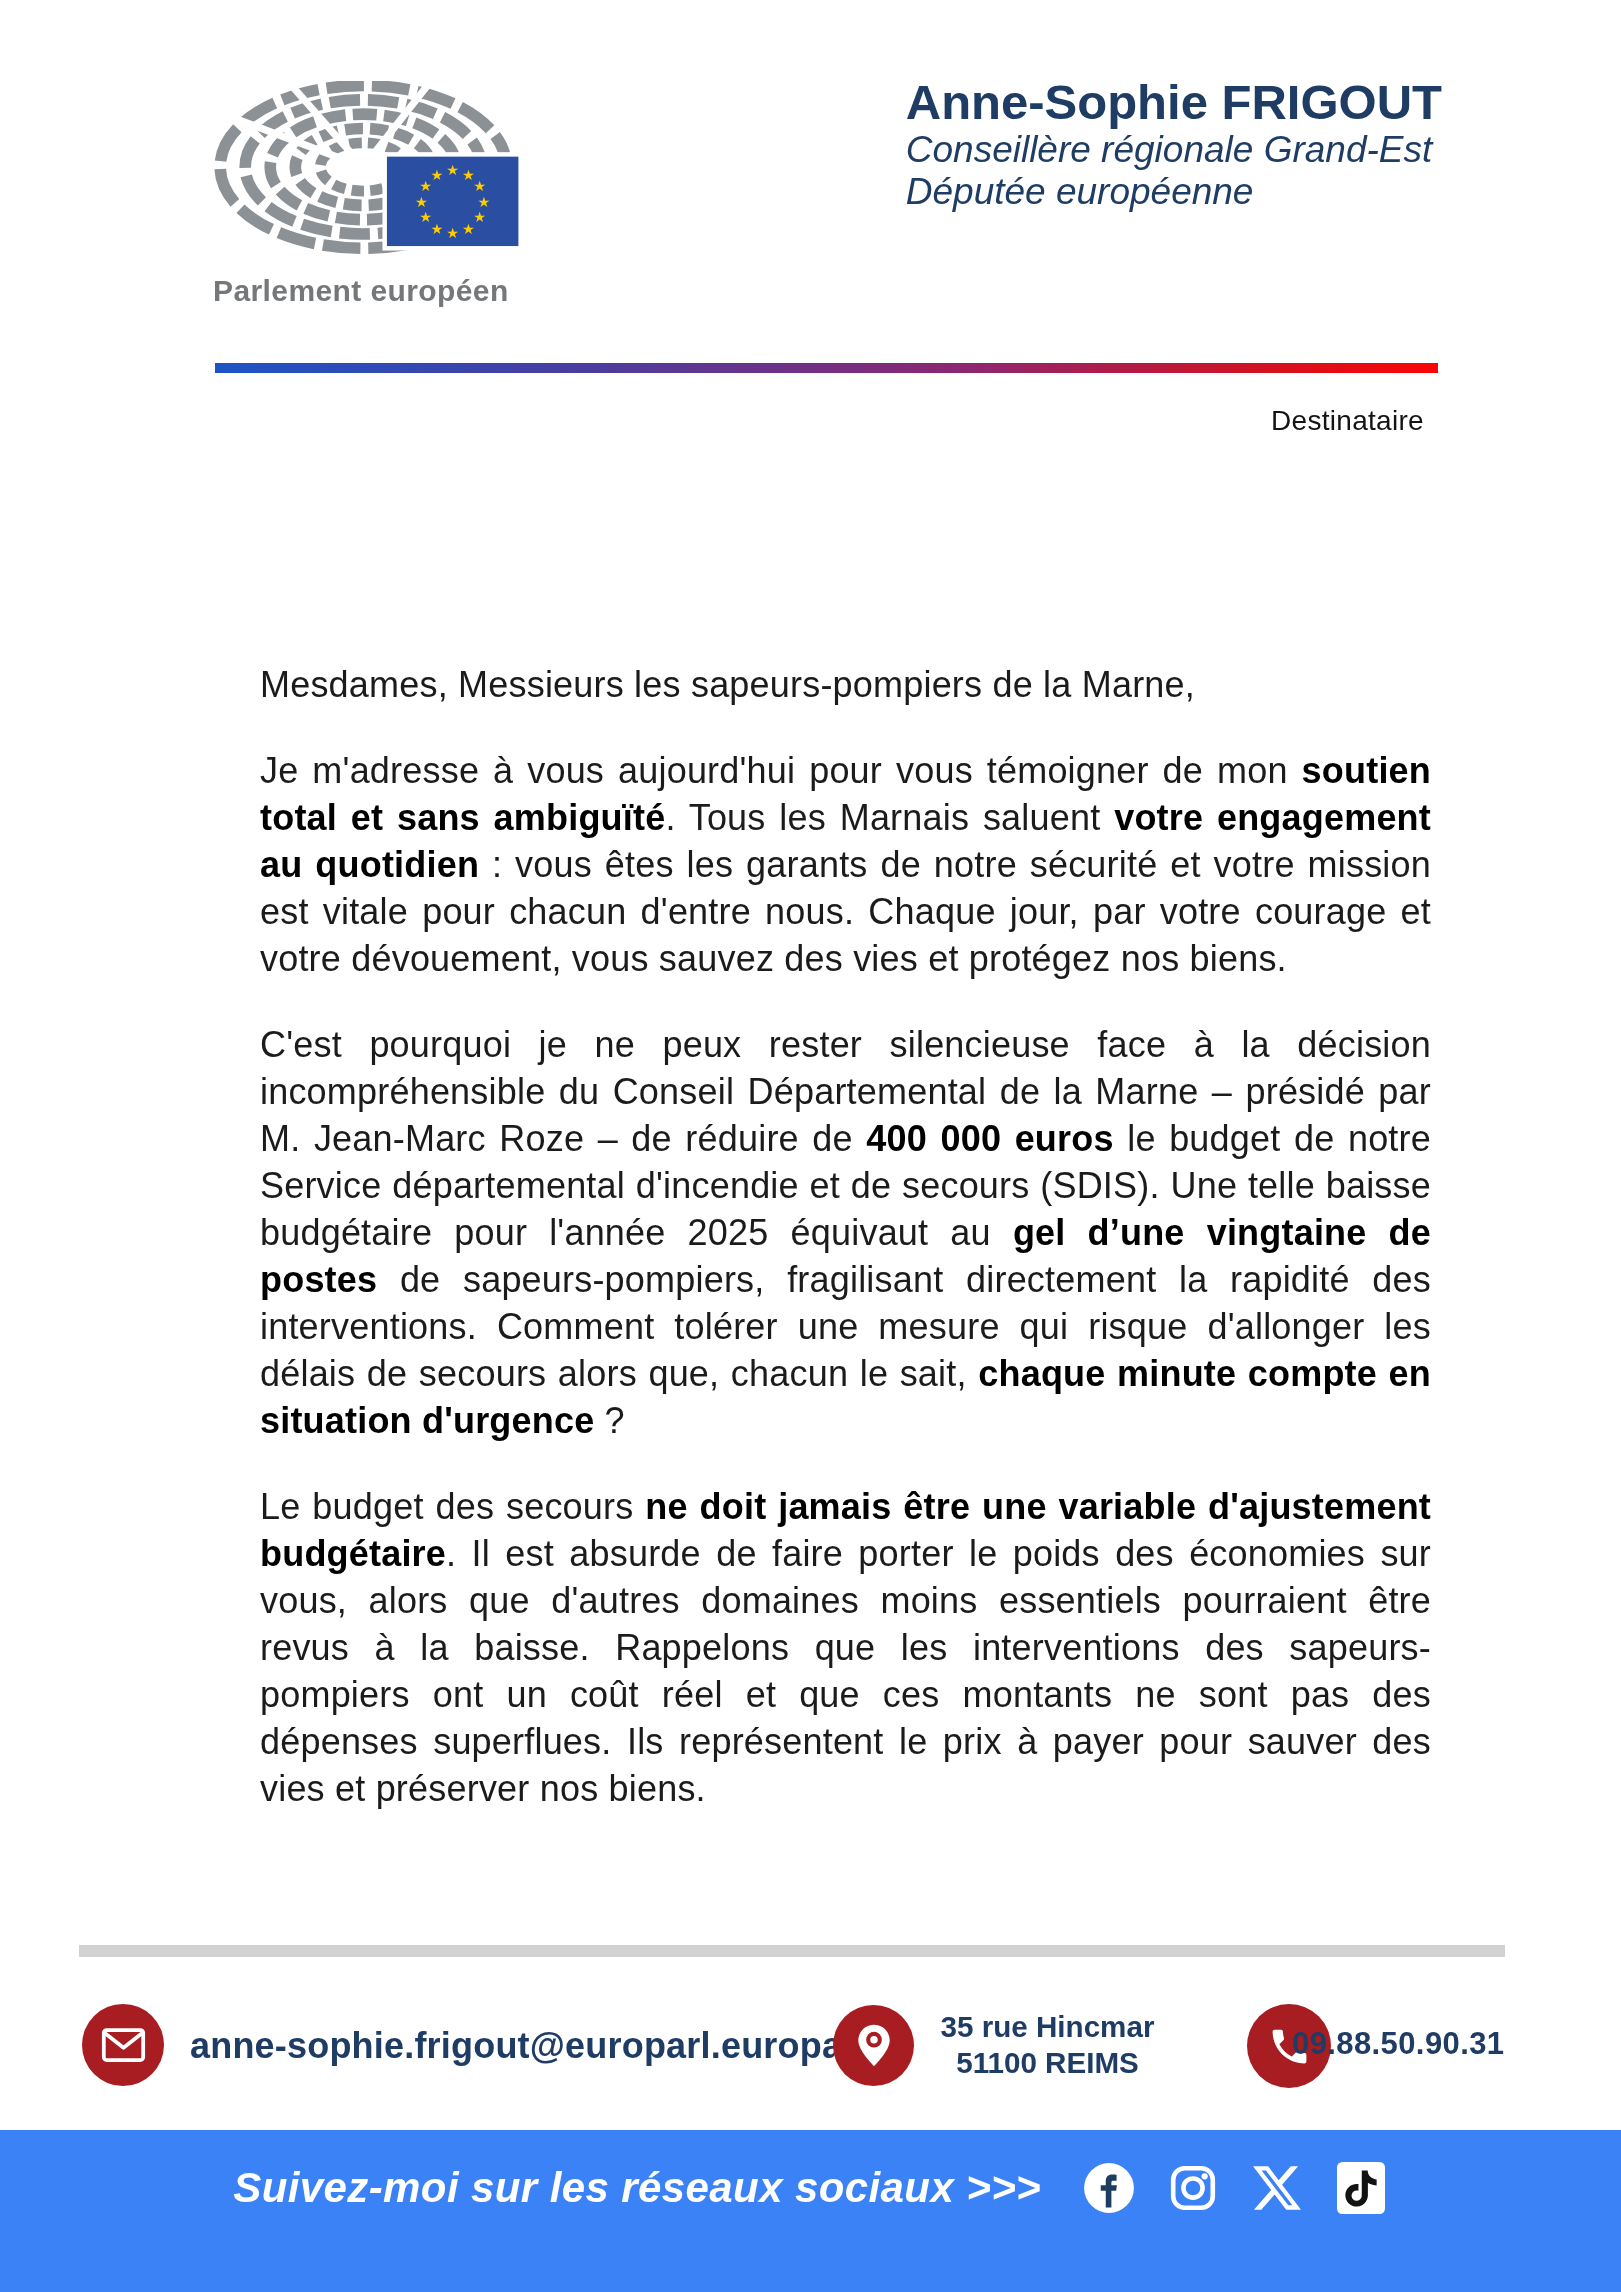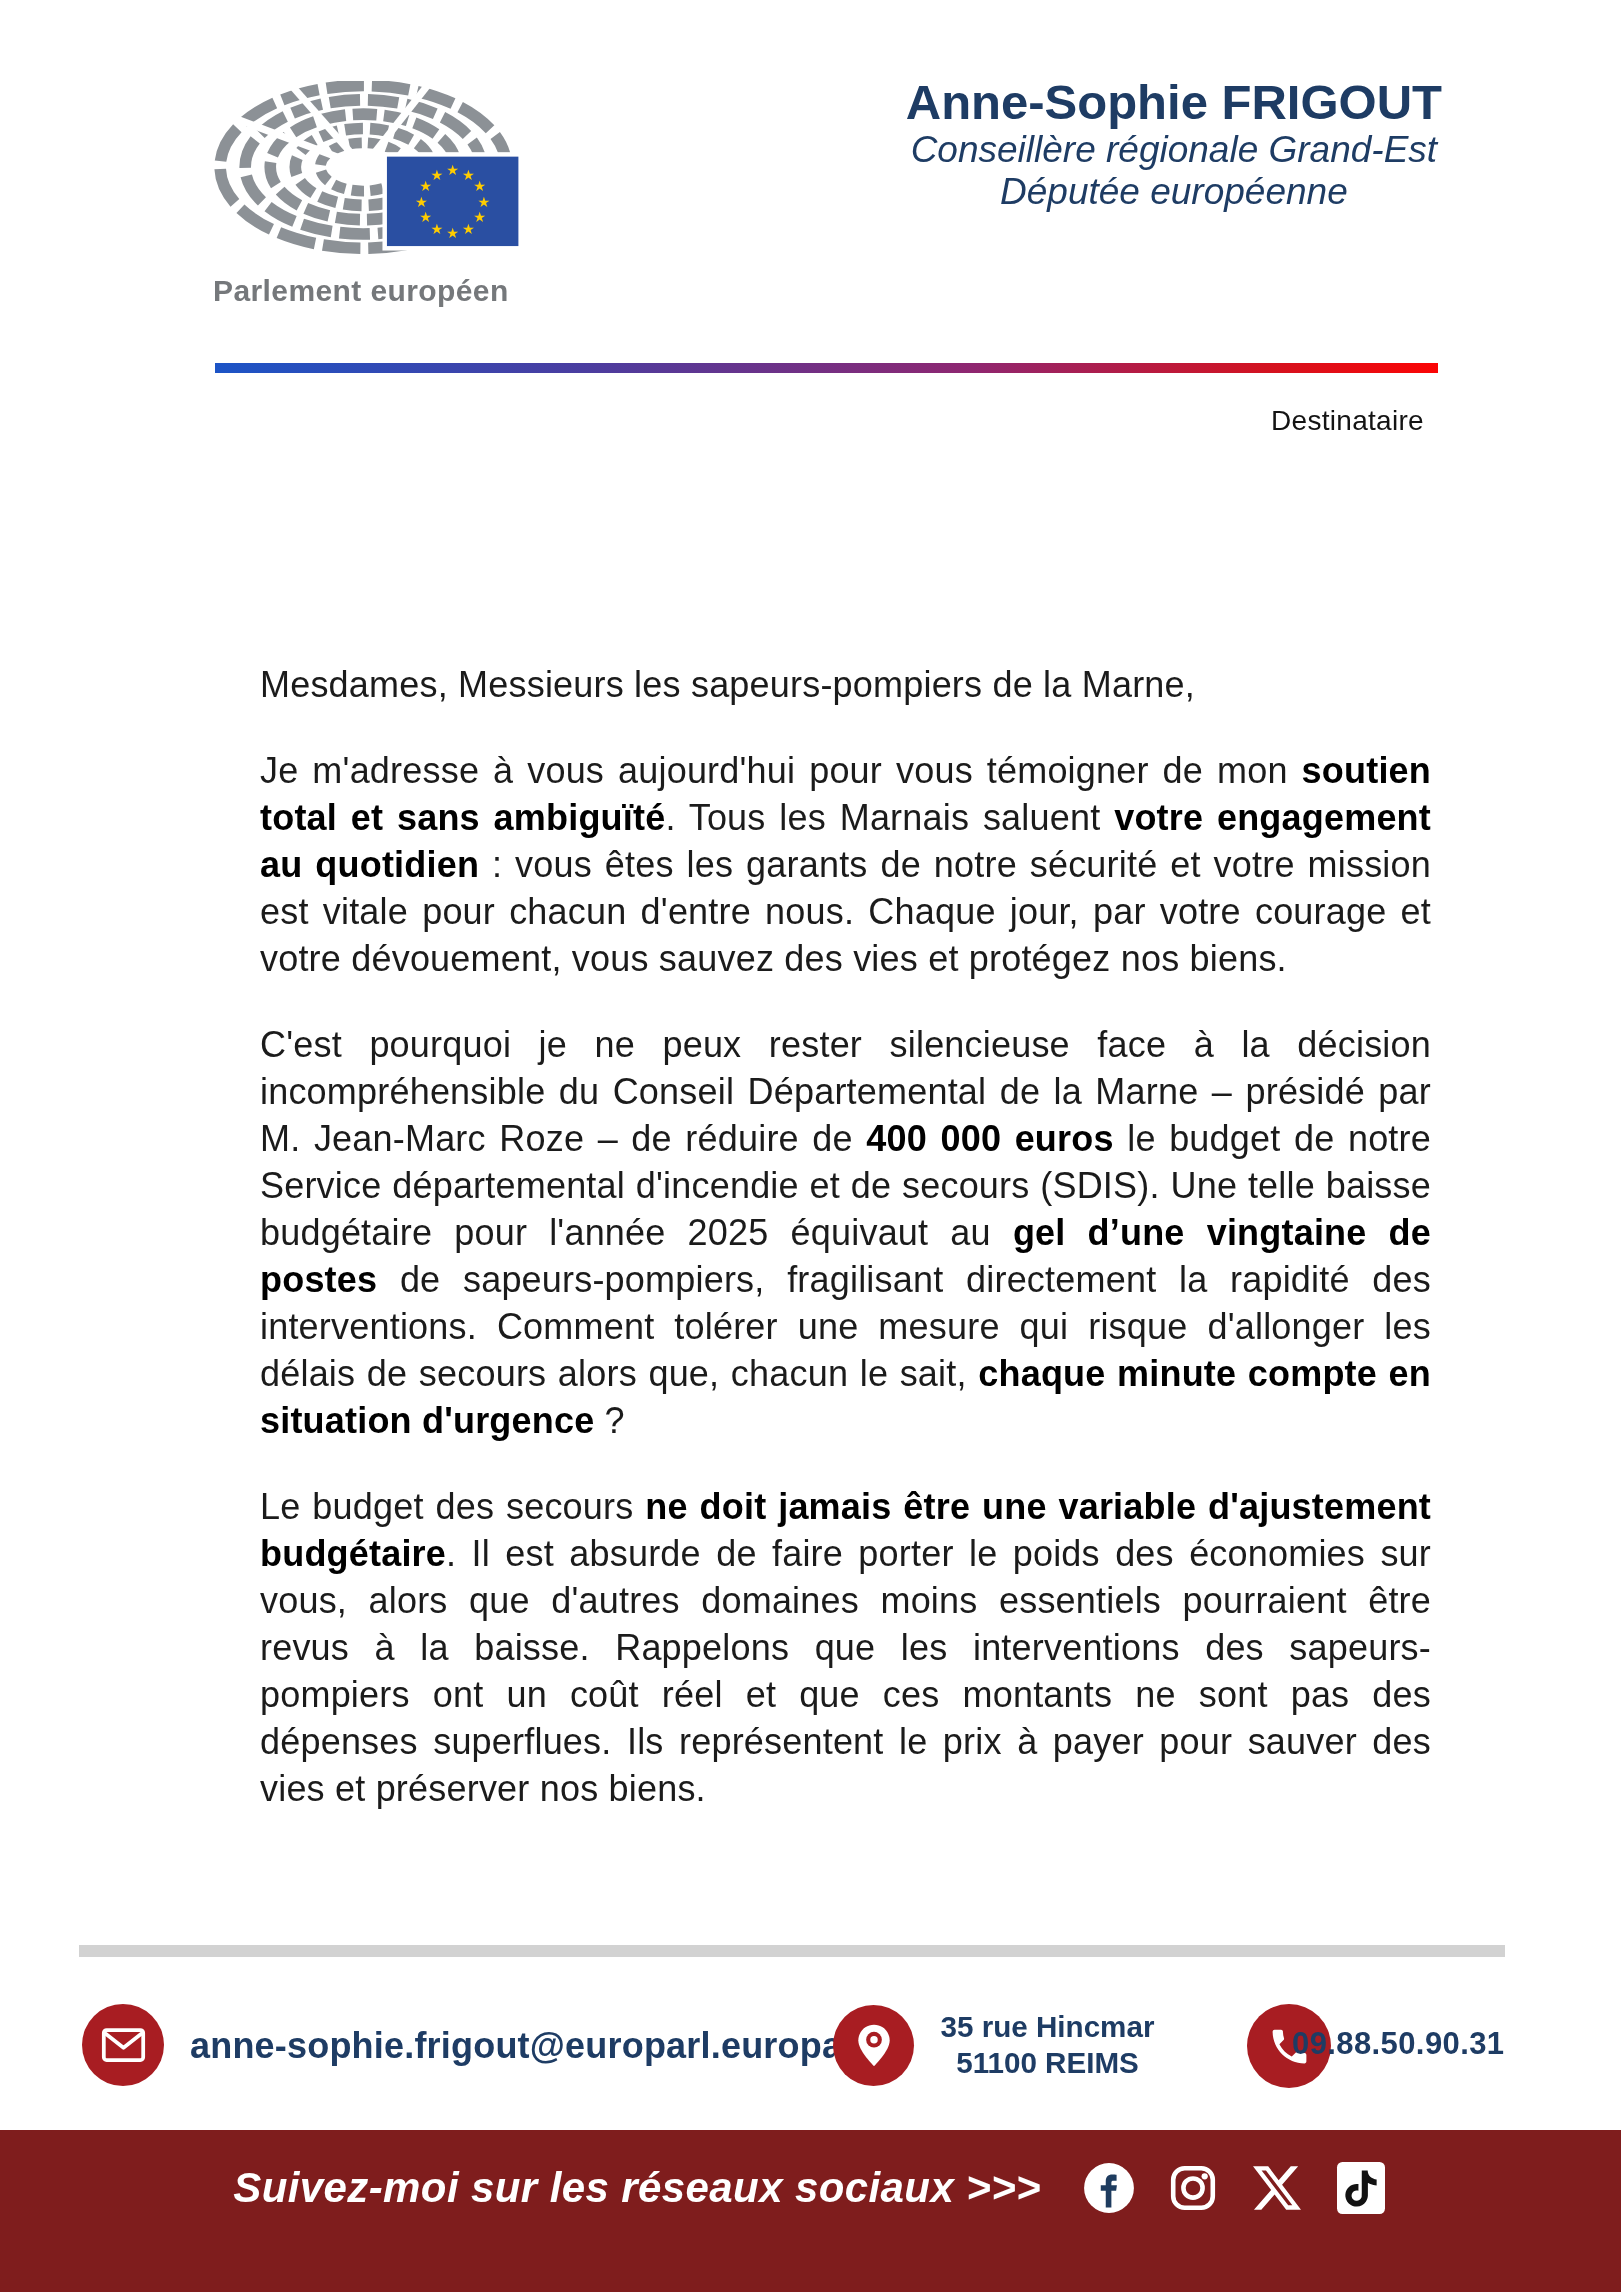--- a/index.html
+++ b/index.html
@@ -11,21 +11,21 @@
     overflow:hidden;
   }
   
   .logo-block{position:absolute;left:213px;top:81px;width:322px;}
   .logo-svg{display:block;}
   .logo-caption{
     margin-top:14.3px;
     font-size:30px;font-weight:700;color:#75787b;
     letter-spacing:0.4px;white-space:nowrap;
   }
-  .name-block{position:absolute;right:179px;top:75px;text-align:center;color:#1e3c64;}
+  .name-block{position:absolute;right:179px;top:75px;text-align:left;color:#1e3c64;}
   .name-line{font-size:49px;font-weight:800;line-height:54px;letter-spacing:0px;}
   .role-line{font-size:37px;font-style:italic;font-weight:500;line-height:42px;}
   
   .gradient-rule{
     position:absolute;left:215px;top:363px;width:1223px;height:9.9px;
     background:linear-gradient(90deg,#1c54c6 0%,#4a3da0 30%,#8f2670 62%,#d31220 86%,#fb0505 100%);
   }
   .recipient{
     position:absolute;right:197px;top:405px;
     font-size:28px;color:#141414;letter-spacing:0.3px;
@@ -47,21 +47,21 @@
   .badge-email{left:82px;top:2004px;width:82px;height:82px;}
   .badge-pin{left:833px;top:2005px;width:81px;height:81px;}
   .badge-phone{left:1247px;top:2004px;width:84px;height:84px;}
   .contact-text{position:absolute;color:#1e3c64;font-weight:700;}
   .email-text{left:190px;top:2025px;font-size:36px;font-weight:600;letter-spacing:0.2px;}
   .address-text{left:922px;top:2009px;width:251px;text-align:center;font-size:29.6px;line-height:36px;}
   .phone-text{left:1292px;top:2026px;font-size:31px;letter-spacing:0.4px;}
   
   .social-bar{
     position:absolute;left:0;top:2130px;width:1621px;height:163px;
-    background:#7f1d1d;
+    background:#3b82f6;
     display:flex;align-items:center;justify-content:center;
     gap:30px;padding-bottom:47px;box-sizing:border-box;
   }
   .social-caption{
     color:#ffffff;font-size:42px;font-weight:700;font-style:italic;
     letter-spacing:0.4px;white-space:nowrap;margin-right:10.7px;
   }
   .social-icon{width:54px;height:54px;display:flex;align-items:center;justify-content:center;}
   .tiktok-chip{
     width:48px;height:52px;background:#ffffff;border-radius:5.4px;

